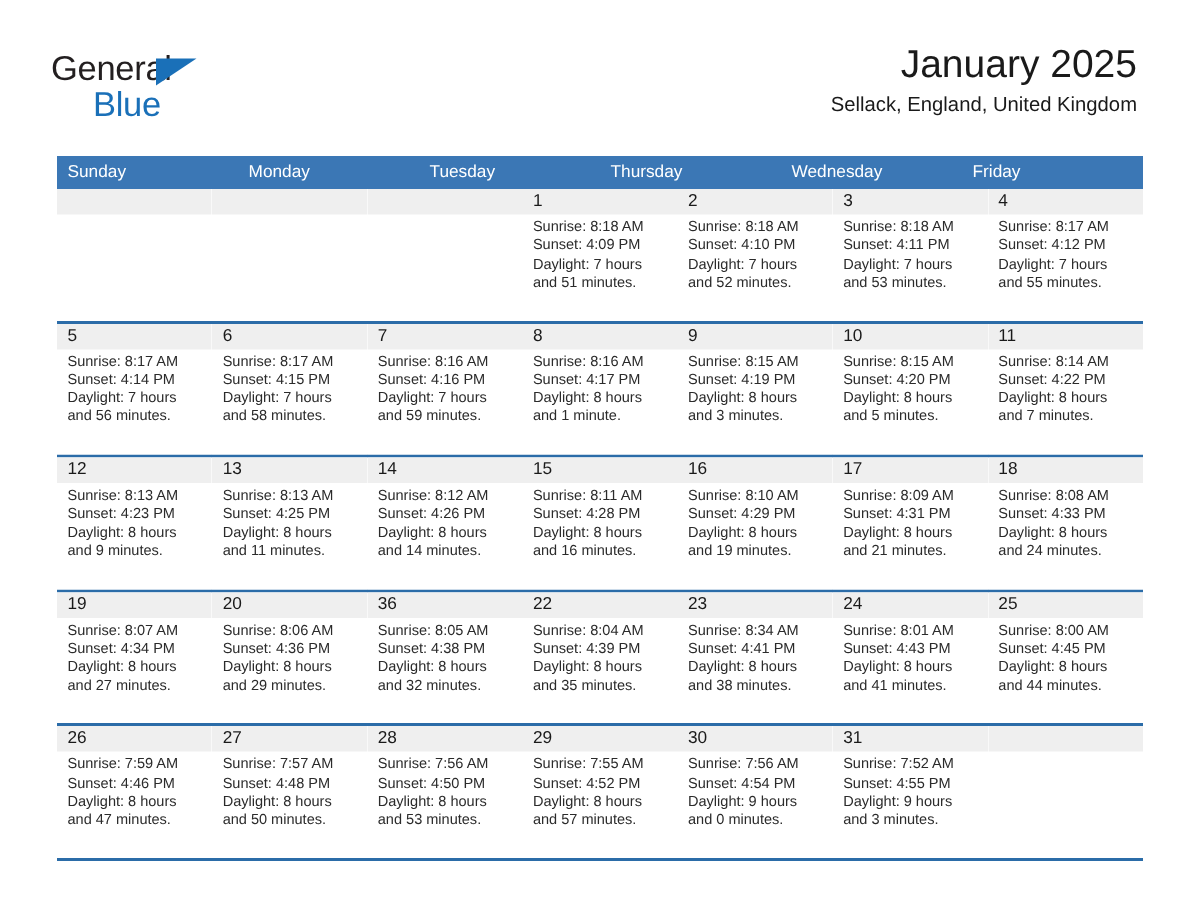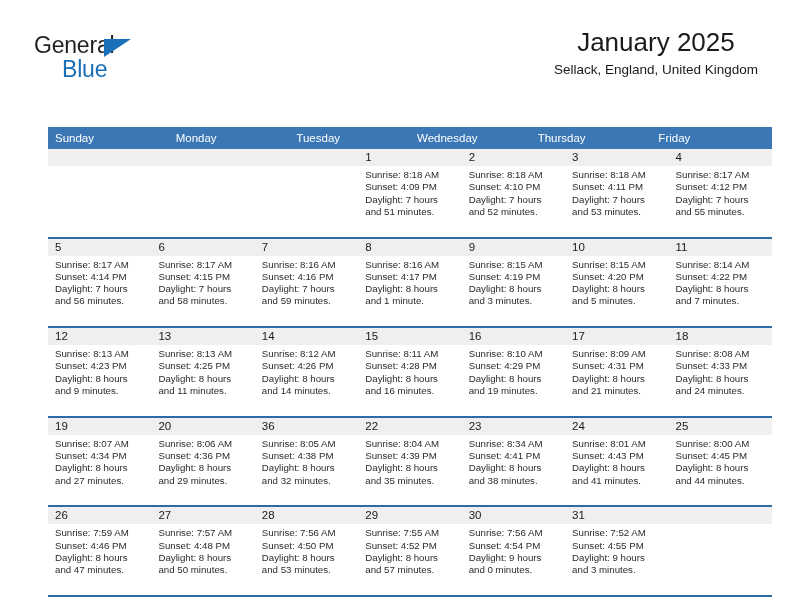--- a/index.html
+++ b/index.html
@@ -62,43 +62,42 @@
     font-size: 23px;
     letter-spacing: -0.2px;
     color: #1a70b8;
     line-height: 1;
   }
 
   .title-block {
     position: absolute;
     right: 0;
     top: 0;
-    text-align: center;
+    text-align: right;
   }
   .cal-title {
     font-size: 26px;
     color: #1a1a1a;
     line-height: 1.1;
     white-space: nowrap;
   }
   .cal-subtitle {
     margin-top: 6px;
     font-size: 13.5px;
     color: #1a1a1a;
     line-height: 1.1;
     white-space: nowrap;
   }
 
   
   .calendar {
     position: absolute;
-    left: 48px;
+    left: 38px;
     top: 104px;
     width: 724px;
-    margin-top: 23px;
   }
   .weekday-row {
     display: flex;
     background: #3b77b5;
     height: 22px;
   }
   .weekday {
     flex: 1 1 0;
     color: #ffffff;
     font-size: 11.5px;
@@ -167,22 +166,22 @@
       <div class="cal-subtitle">Sellack, England, United Kingdom</div>
     </div>
 
   </div>
 
   <div class="calendar">
     <div class="weekday-row" id="weekday-row">
         <div class="weekday">Sunday</div>
         <div class="weekday">Monday</div>
         <div class="weekday">Tuesday</div>
+        <div class="weekday">Thursday</div>
         <div class="weekday">Wednesday</div>
-        <div class="weekday">Thursday</div>
         <div class="weekday">Friday</div>
       </div>
     <div id="weeks-container">
         <div class="week-row">
           <div class="day-cell empty">
             <div class="day-band">
               <span class="day-num"></span>
             </div>
           </div>
           <div class="day-cell empty">

